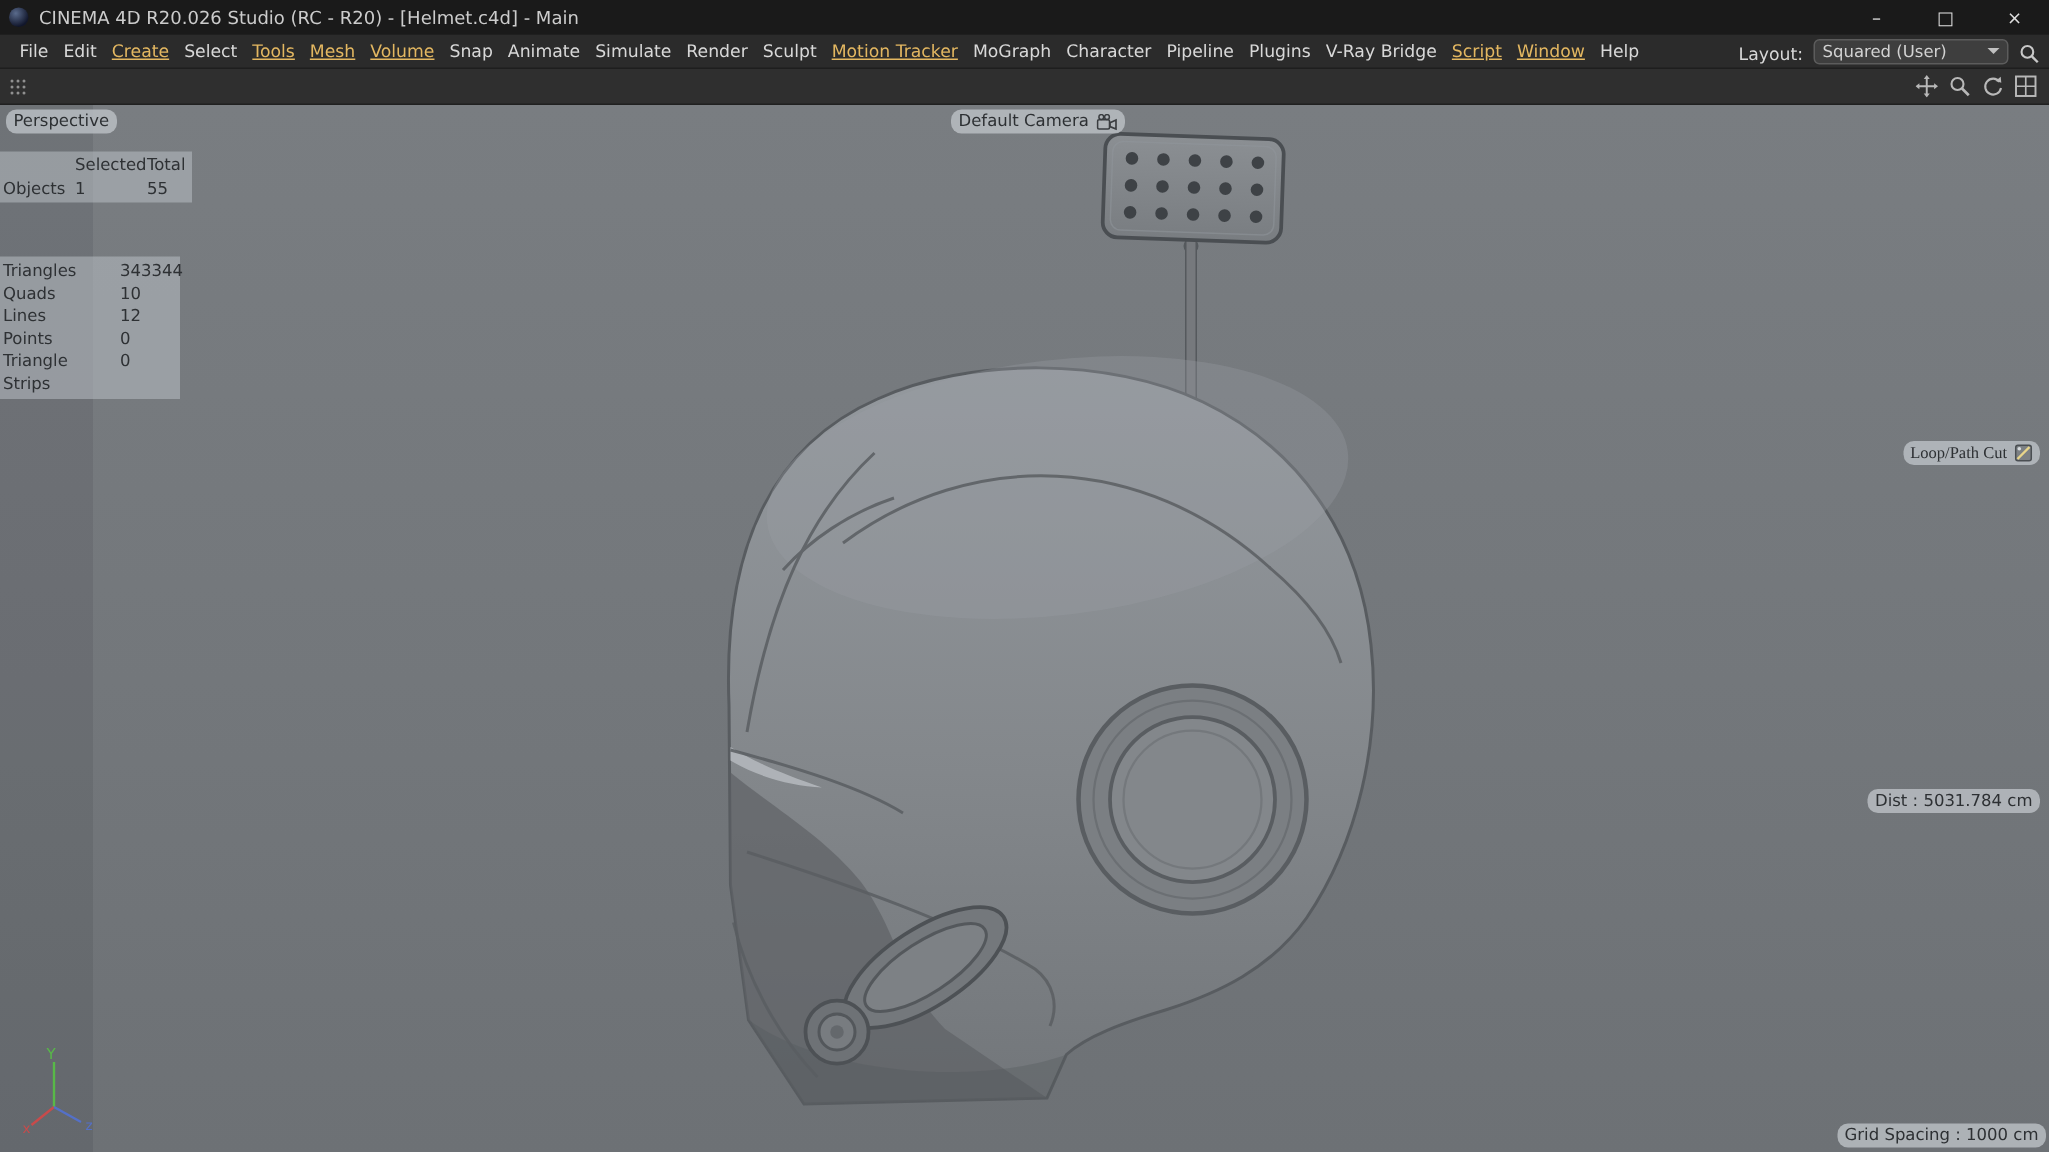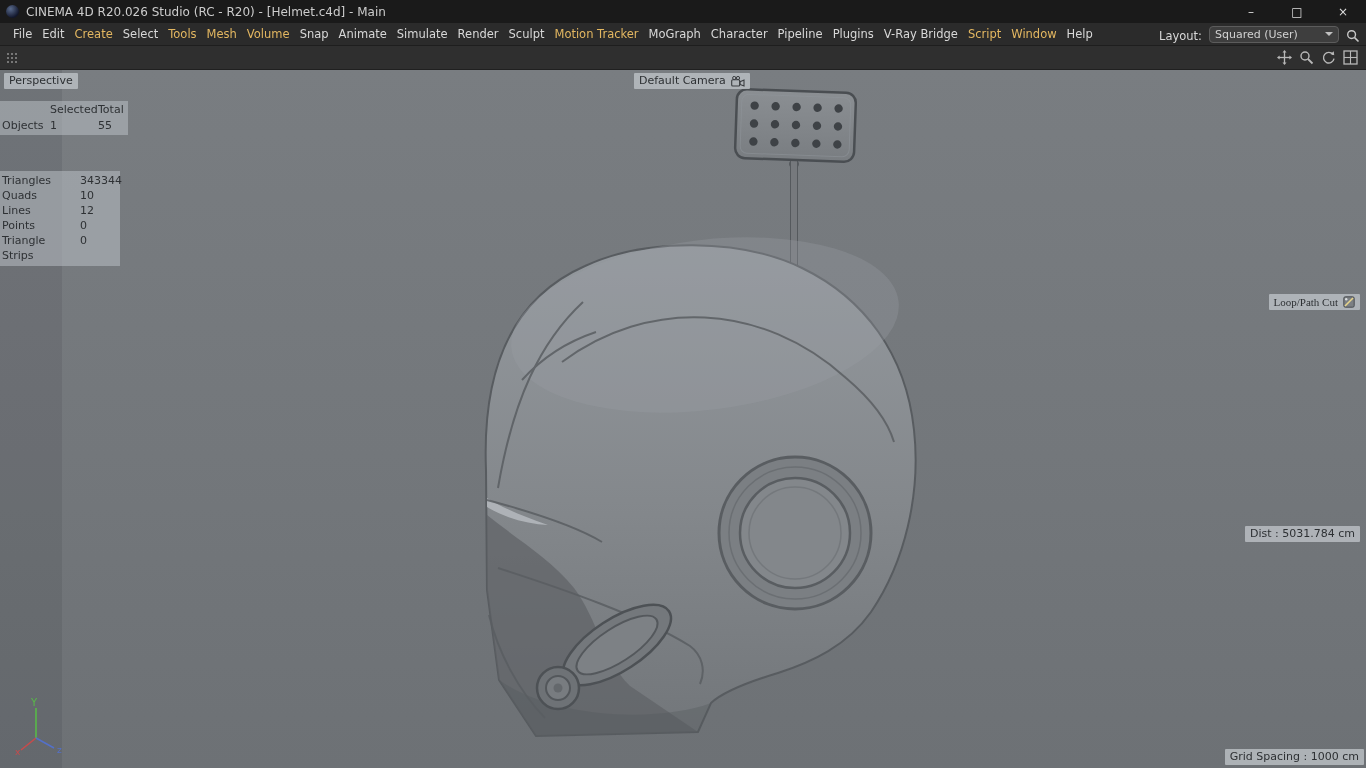--- a/index.html
+++ b/index.html
@@ -17,21 +17,21 @@
   .win-controls { margin-left: auto; display: flex; height: 100%; }
   .win-btn { width: 46px; display: flex; align-items: center; justify-content: center;
              color: #dddddd; font-size: 12px; }
 
   
   .menubar { height: 23px; background: #2b2b2b; display: flex; align-items: center;
              padding: 0 6px 0 8px; border-bottom: 1px solid #1e1e1e; }
   .menu-items { display: flex; align-items: center; }
   .menu-item { color: #d8d8d8; font-size: 11.5px; padding: 0 5px; line-height: 22px;
                white-space: nowrap; cursor: default; }
-  .menu-item.accent { color: var(--accent, #e3b761); }
+  .menu-item.accent { color: var(--accent, #e3b761); text-decoration: underline; }
   .layout-area { margin-left: auto; display: flex; align-items: flex-end; gap: 7px; }
   .layout-label { color: #d8d8d8; font-size: 11.5px; }
   .layout-select { width: 130px; height: 17px; background: #3e3e3e; border: 1px solid #5c5c5c;
                    border-radius: 4px; color: #d2d2d2; font-size: 11px; display: flex;
                    align-items: center; justify-content: space-between; padding: 0 5px; }
   .caret { width: 0; height: 0; border-left: 4px solid transparent;
            border-right: 4px solid transparent; border-top: 4px solid #c0c0c0; }
 
   
   .vptoolbar { height: 24px; background: #2f2f2f; display: flex; align-items: center;
@@ -44,21 +44,21 @@
 
   
   .viewport { position: relative; width: 1366px; height: 698px;
               background: linear-gradient(180deg, #797d81 0%, #73777b 55%, #6d7175 100%); }
   .left-band { position: absolute; left: 0; top: 0; width: 62px; height: 698px;
                background: rgba(30,34,38,0.10); }
   .helmet-svg { position: absolute; left: 0; top: 0; }
 
   .chip { position: absolute; display: flex; align-items: center; gap: 5px;
           background: rgba(184,189,194,0.85); color: #2d3033; font-size: 11px;
-          line-height: 14px; padding: 1px 5px; border-radius: 1px; white-space: nowrap; }
+          line-height: 14px; padding: 1px 5px; border-radius: 7px; white-space: nowrap; }
   .chip-perspective { left: 4px; top: 3px; }
   .chip-camera { left: 634px; top: 3px; }
   .chip-loopcut { right: 6px; top: 224px; font-family: Liberation Serif, serif; }
   .chip-dist { right: 6px; top: 456px; }
   .chip-grid { right: 2px; bottom: 3px; }
 
   .stats-a { position: absolute; left: 0; top: 31px; width: 128px;
              background: rgba(184,190,195,0.55); color: #2e3134; font-size: 11px;
              padding: 2px 2px 3px; }
   .stats-a .grid { display: grid; grid-template-columns: 48px 48px 26px; row-gap: 3px; }

